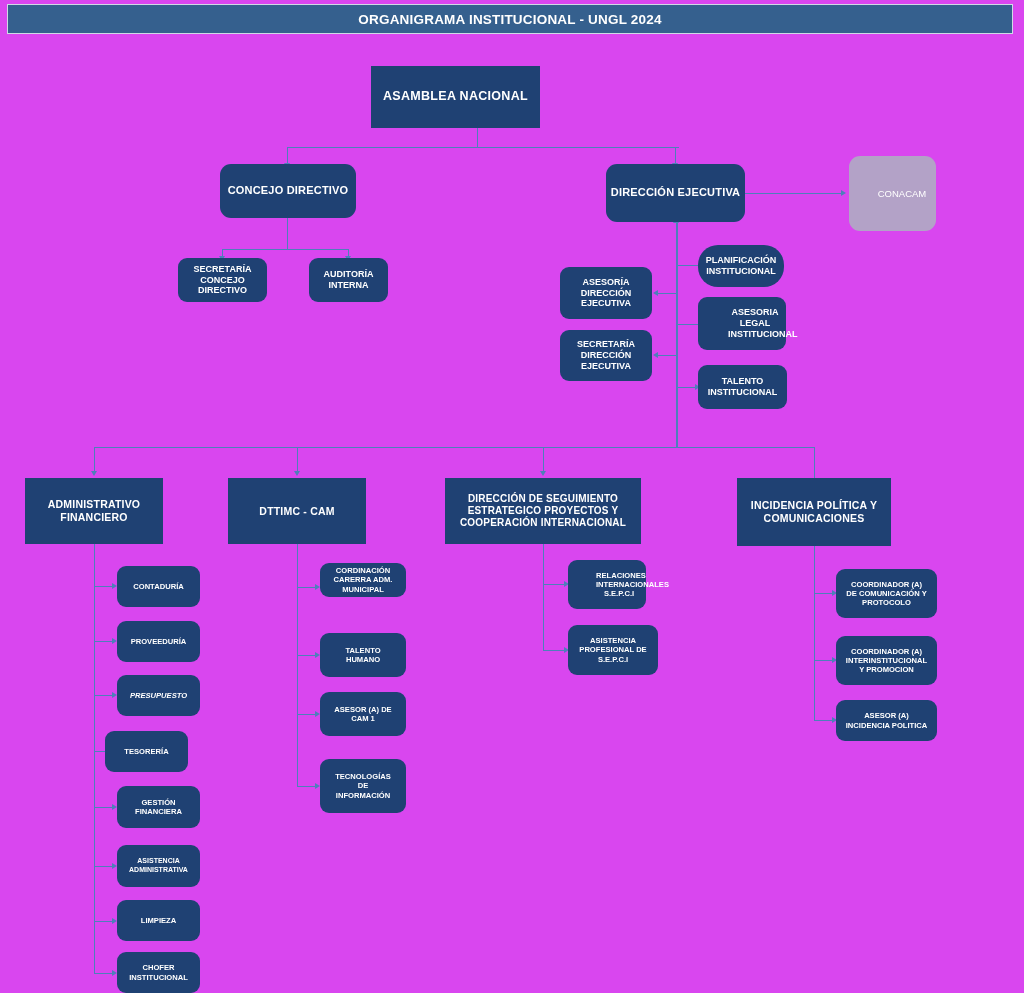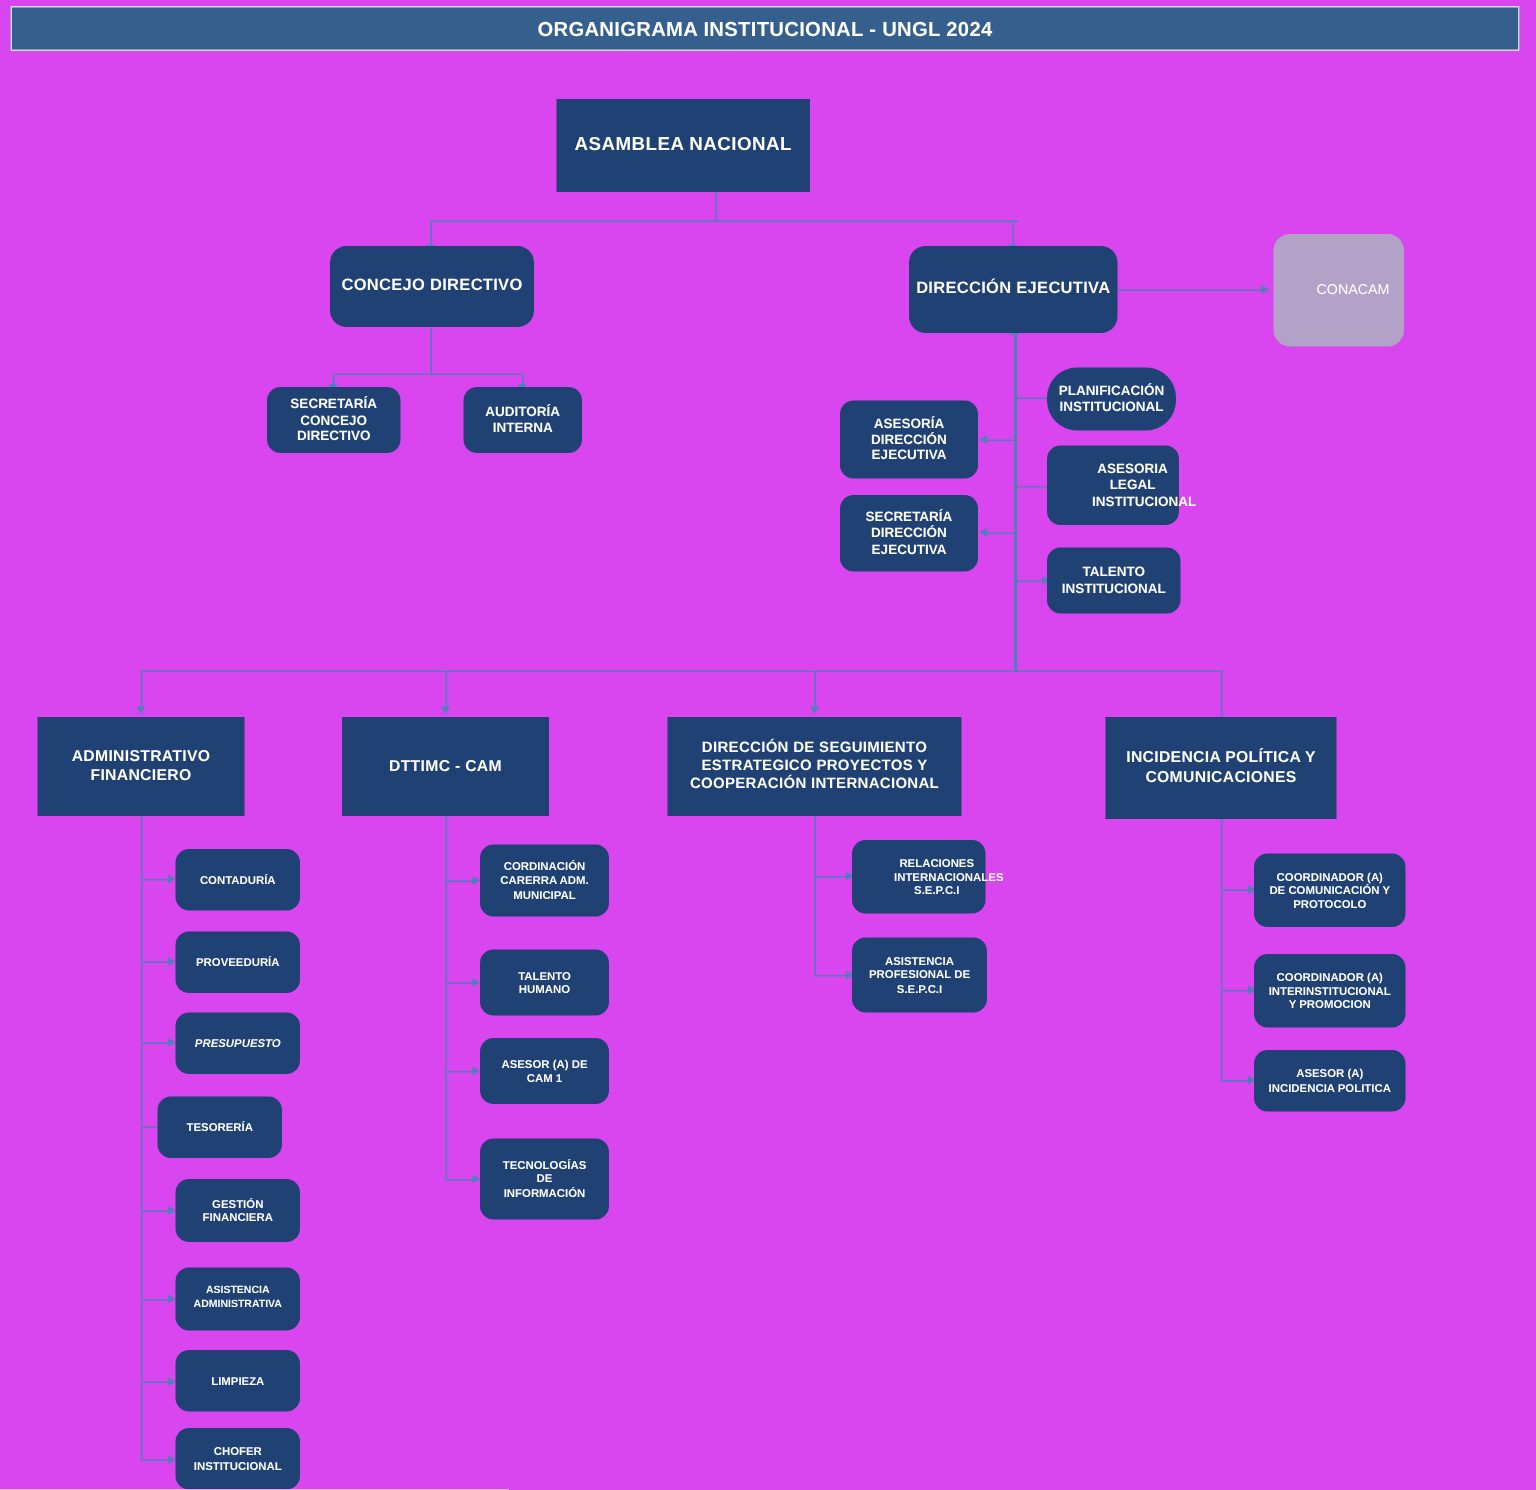--- a/index.html
+++ b/index.html
@@ -309,40 +309,40 @@
 ADMINISTRATIVA</span>
   </div>
   <div class="node rnd leaf" style="left:117px; top:900px; width:83px; height:41px;">
     <span class="lbl">LIMPIEZA</span>
   </div>
   <div class="node rnd leaf" style="left:117px; top:952px; width:83px; height:41px;">
     <span class="lbl">CHOFER
 INSTITUCIONAL</span>
   </div>
 
-  <div class="node rnd leaf" style="left:320px; top:563px; width:86px; height:48px;">
+  <div class="node rnd leaf" style="left:320px; top:563px; width:86px; height:34px;">
     <span class="lbl">CORDINACIÓN
 CARERRA ADM.
 MUNICIPAL</span>
   </div>
   <div class="node rnd leaf" style="left:320px; top:633px; width:86px; height:44px;">
     <span class="lbl">TALENTO
 HUMANO</span>
   </div>
   <div class="node rnd leaf" style="left:320px; top:692px; width:86px; height:44px;">
     <span class="lbl">ASESOR (A) DE
 CAM 1</span>
   </div>
   <div class="node rnd leaf" style="left:320px; top:759px; width:86px; height:54px;">
     <span class="lbl">TECNOLOGÍAS
 DE
 INFORMACIÓN</span>
   </div>
 
-  <div class="node rnd leaf" style="left:568px; top:560px; width:89px; height:49px;padding-left:28px;">
+  <div class="node rnd leaf" style="left:568px; top:560px; width:78px; height:49px;padding-left:28px;">
     <span class="lbl">RELACIONES
 INTERNACIONALES
 S.E.P.C.I</span>
   </div>
   <div class="node rnd leaf" style="left:568px; top:625px; width:90px; height:50px;">
     <span class="lbl">ASISTENCIA
 PROFESIONAL  DE
 S.E.P.C.I</span>
   </div>
 

